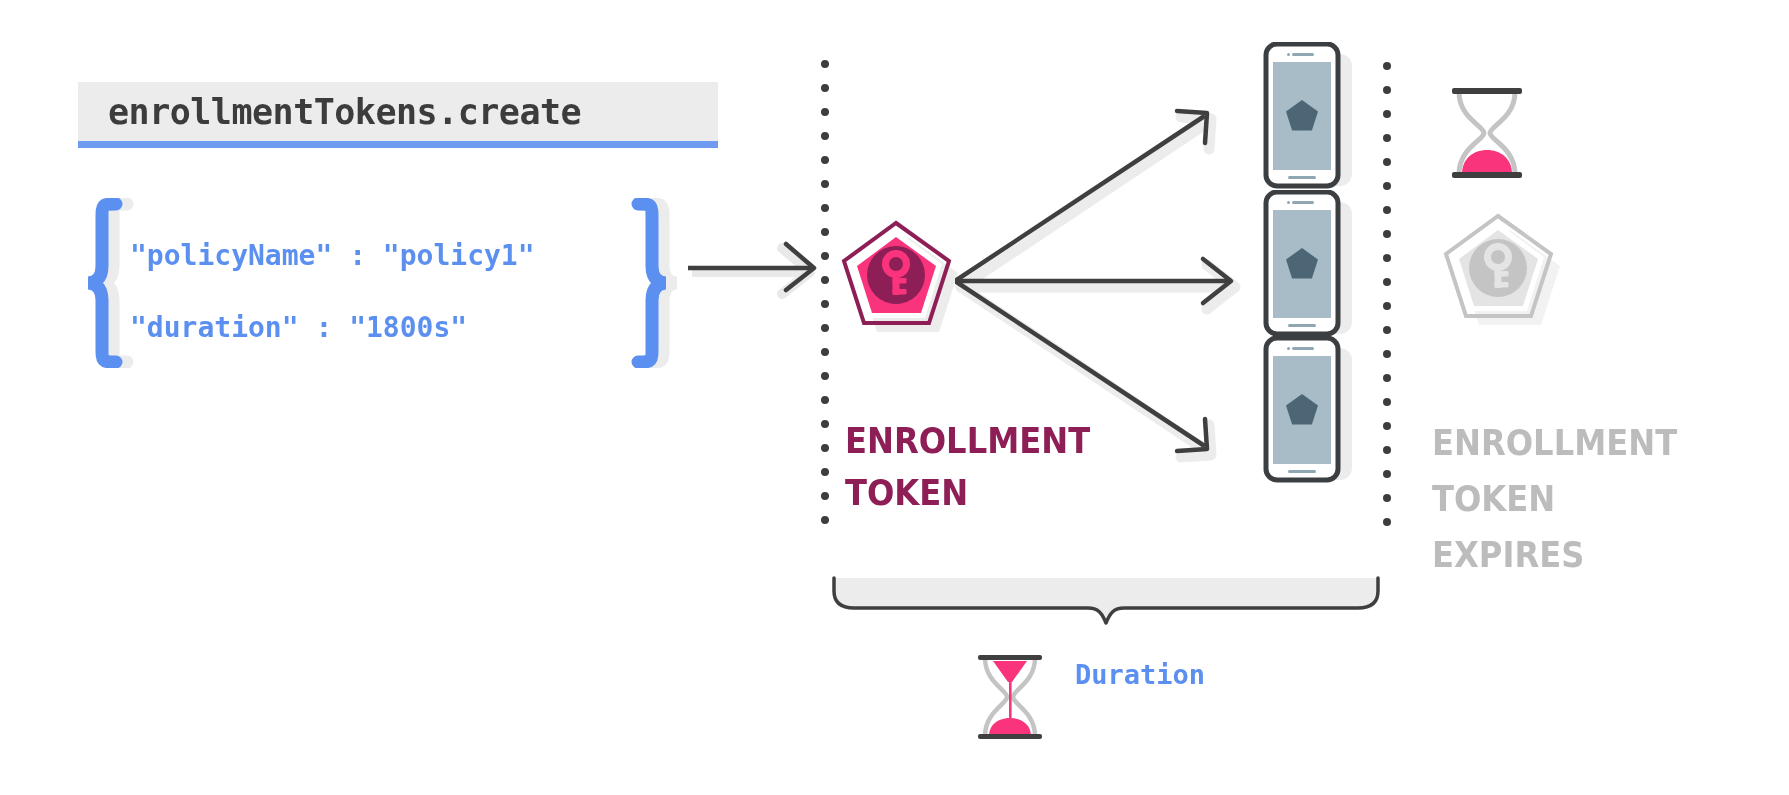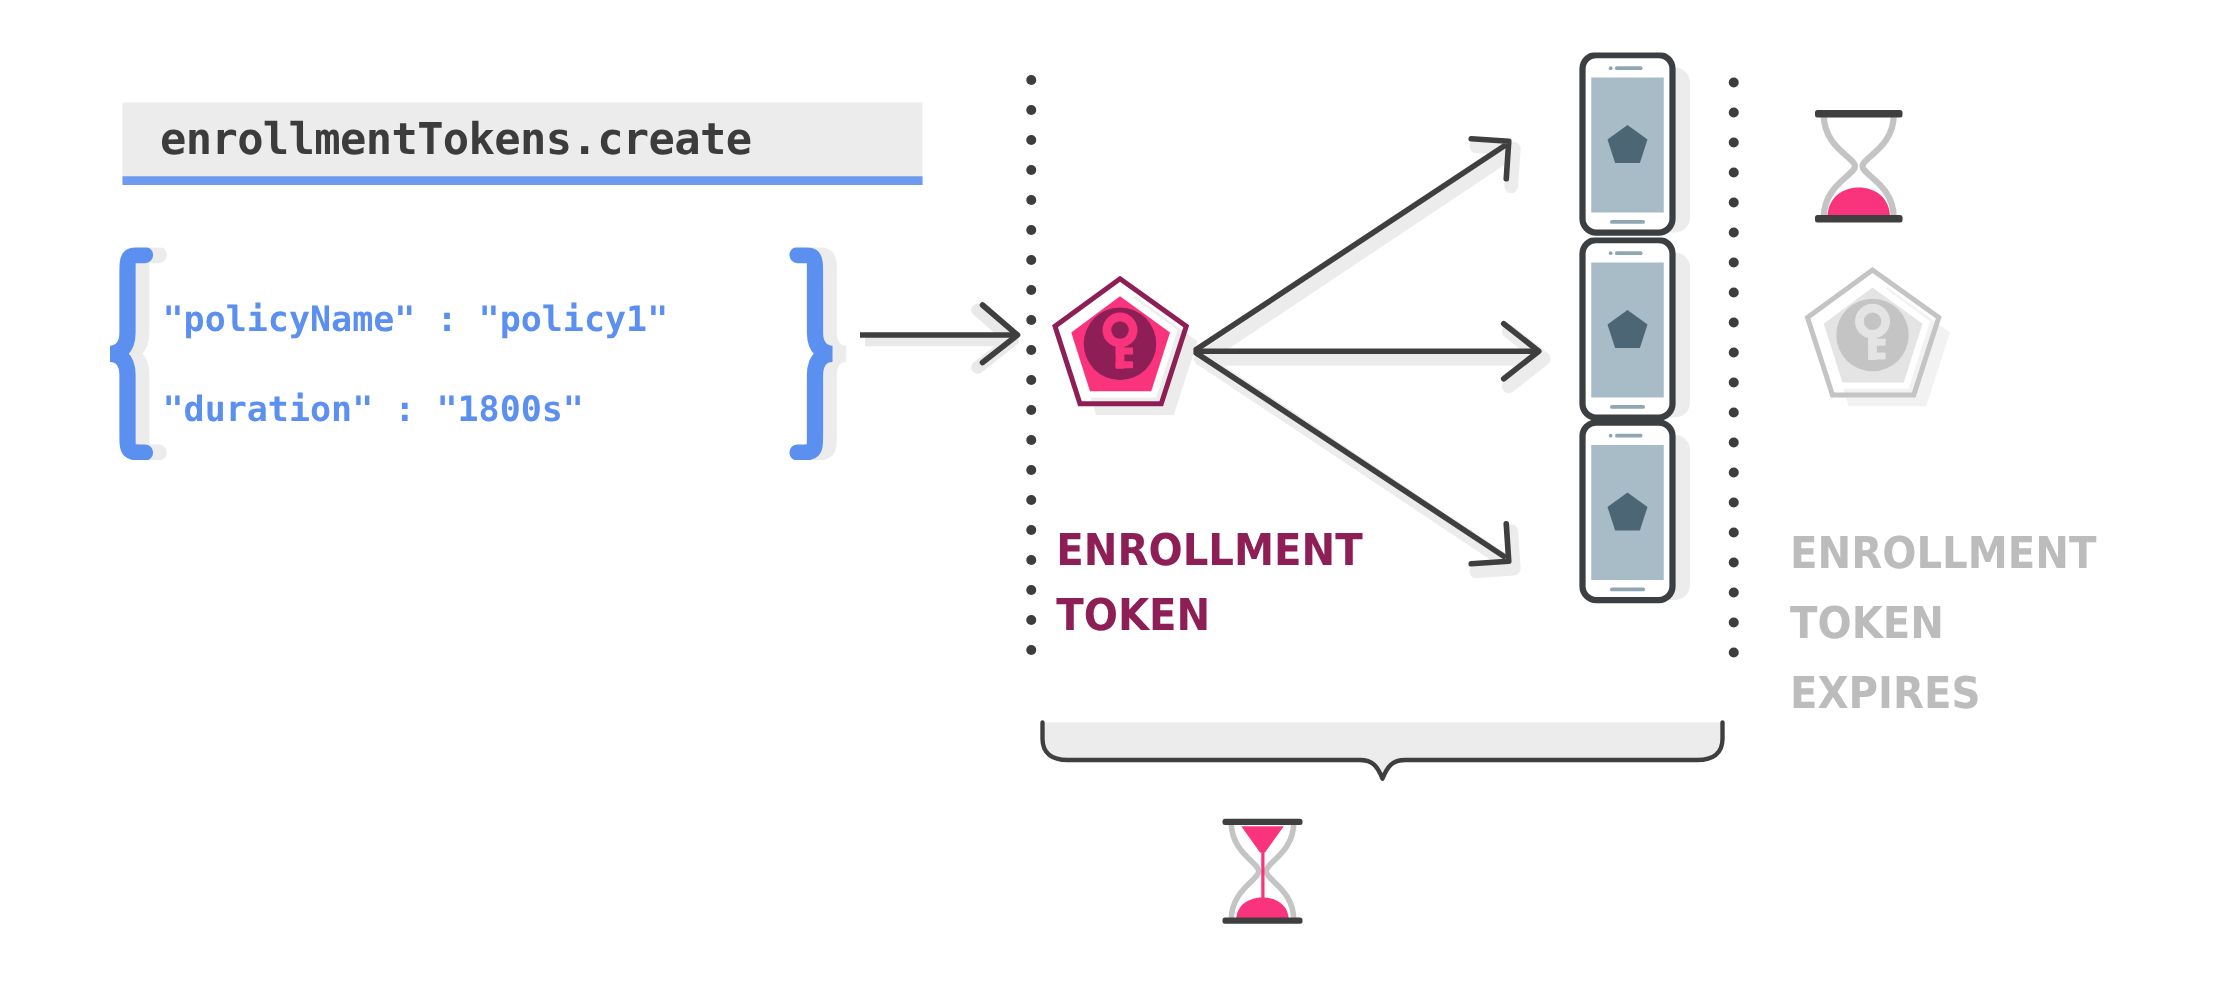--- a/index.html
+++ b/index.html
@@ -25,21 +25,20 @@
     left: 78px;
     top: 82px;
     width: 640px;
     height: 66px;
     background: #ececec;
     border-bottom: 7px solid #6e9bf0;
     box-sizing: border-box;
     display: flex;
     align-items: center;
     padding-left: 30px;
-    margin-left: 20px;
   }
   #api-header .title {
     font-family: "DejaVu Sans Mono", "Liberation Mono", monospace;
     font-weight: bold;
     font-size: 35px;
     color: #3c3c3c;
     letter-spacing: -0.5px;
     white-space: nowrap;
   }
 
@@ -309,15 +308,16 @@
     <path d="M 17 10 C 17 34 39 42 39 49 C 39 56 17 64 17 88" fill="none" stroke="#c4c4c4" stroke-width="4.5" stroke-linecap="round"></path>
     <path d="M 67 10 C 67 34 45 42 45 49 C 45 56 67 64 67 88" fill="none" stroke="#c4c4c4" stroke-width="4.5" stroke-linecap="round"></path>
     <path d="M 25 13 L 59 13 L 44 34 L 40 34 Z" fill="#f9347d"></path>
     <rect x="41" y="25" width="2.6" height="52" fill="#f9347d"></rect>
     <path d="M 21 88 C 21 76 31 70 42 70 C 53 70 63 76 63 88 Z" fill="#f9347d"></path>
     <rect x="10" y="7" width="64" height="5" rx="2" fill="#3f3f3f"></rect>
     <rect x="10" y="86" width="64" height="5" rx="2" fill="#3f3f3f"></rect>
   </svg>
 
   <div class="abs" id="duration-text">
+    <div>Duration</div>
   </div>
 
 </div>
 
 </body></html>

